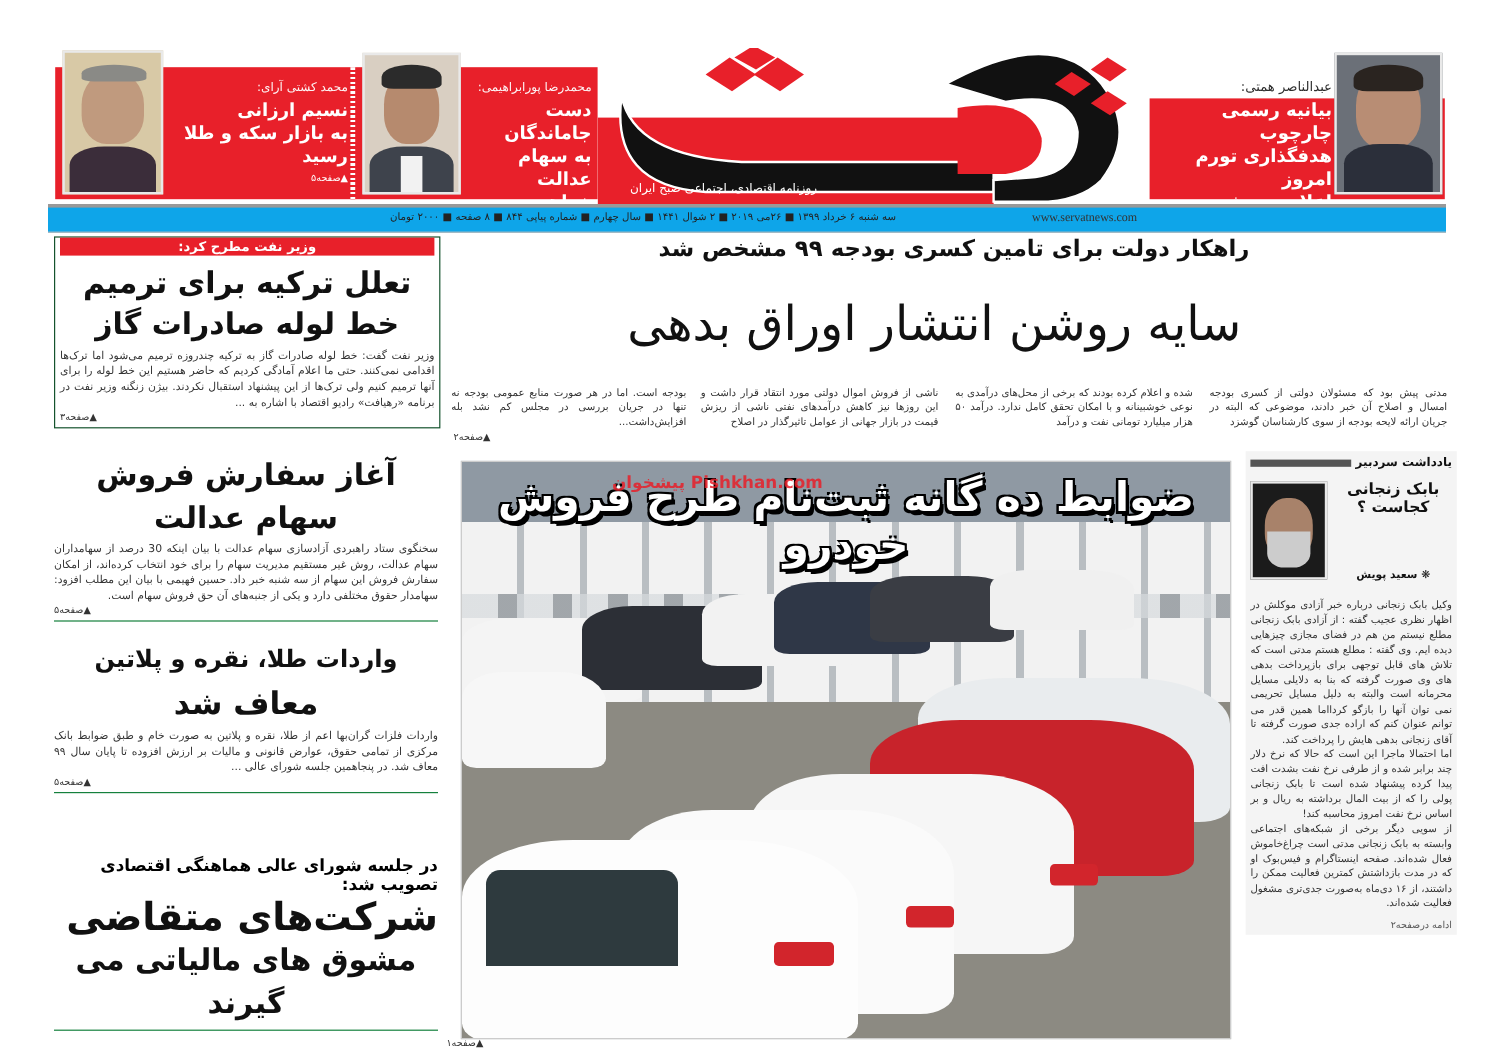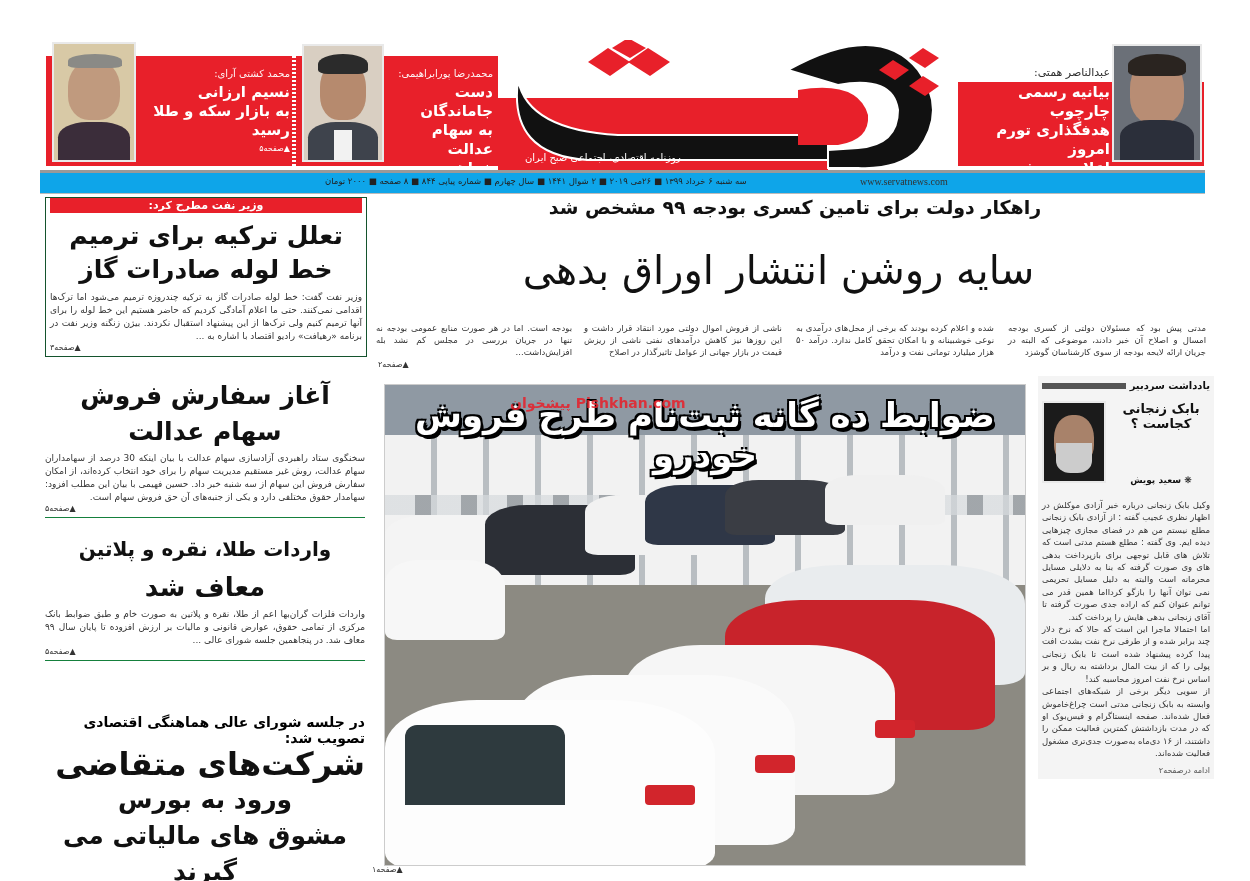--- a/index.html
+++ b/index.html
@@ -128,21 +128,20 @@
 <div class="lcol rule" style="top:530px;padding-bottom:4px;">
   <div class="hl-big" style="font-size:20px;line-height:38px;">واردات طلا، نقره و پلاتین</div>
   <div class="hl-big" style="font-size:26px;line-height:38px;">معاف شد</div>
   <div class="body-s" style="margin-top:2px;">واردات فلزات گران‌بها اعم از طلا، نقره و پلاتین به صورت خام و طبق ضوابط بانک مرکزی از تمامی حقوق، عوارض قانونی و مالیات بر ارزش افزوده تا پایان سال ۹۹ معاف شد. در پنجاهمین جلسه شورای عالی ...</div>
   <div class="pgref" style="text-align:left;">▲صفحه۵</div>
 </div>
 
 <div class="lcol rule" style="top:714px;padding-bottom:4px;">
   <div style="font-size:14px;font-weight:bold;color:#000000;text-align:right;">در جلسه شورای عالی هماهنگی اقتصادی تصویب شد:</div>
   <div class="hl-big" style="font-size:32px;line-height:36px;text-align:right;">شرکت‌های متقاضی</div>
-  <div class="hl-big" style="font-size:25px;line-height:36px;">ورود به بورس</div>
   <div class="hl-big" style="font-size:25px;line-height:36px;">مشوق های مالیاتی می گیرند</div>
 
 </div>
 
 <div class="subhead">راهکار دولت برای تامین کسری بودجه ۹۹ مشخص شد</div>
 <div class="mainhead">سایه روشن انتشار اوراق بدهی</div>
 
 <div class="cols" style="left:1008px;width:198px;">مدتی پیش بود که مسئولان دولتی از کسری بودجه امسال و اصلاح آن خبر دادند، موضوعی که البته در جریان ارائه لایحه بودجه از سوی کارشناسان گوشزد</div>
 <div class="cols" style="left:796px;width:198px;">شده و اعلام کرده بودند که برخی از محل‌های درآمدی به نوعی خوشبینانه و با امکان تحقق کامل ندارد. درآمد ۵۰ هزار میلیارد تومانی نفت و درآمد</div>
 <div class="cols" style="left:584px;width:198px;">ناشی از فروش اموال دولتی مورد انتقاد قرار داشت و این روزها نیز کاهش درآمدهای نفتی ناشی از ریزش قیمت در بازار جهانی از عوامل تاثیرگذار در اصلاح</div>

